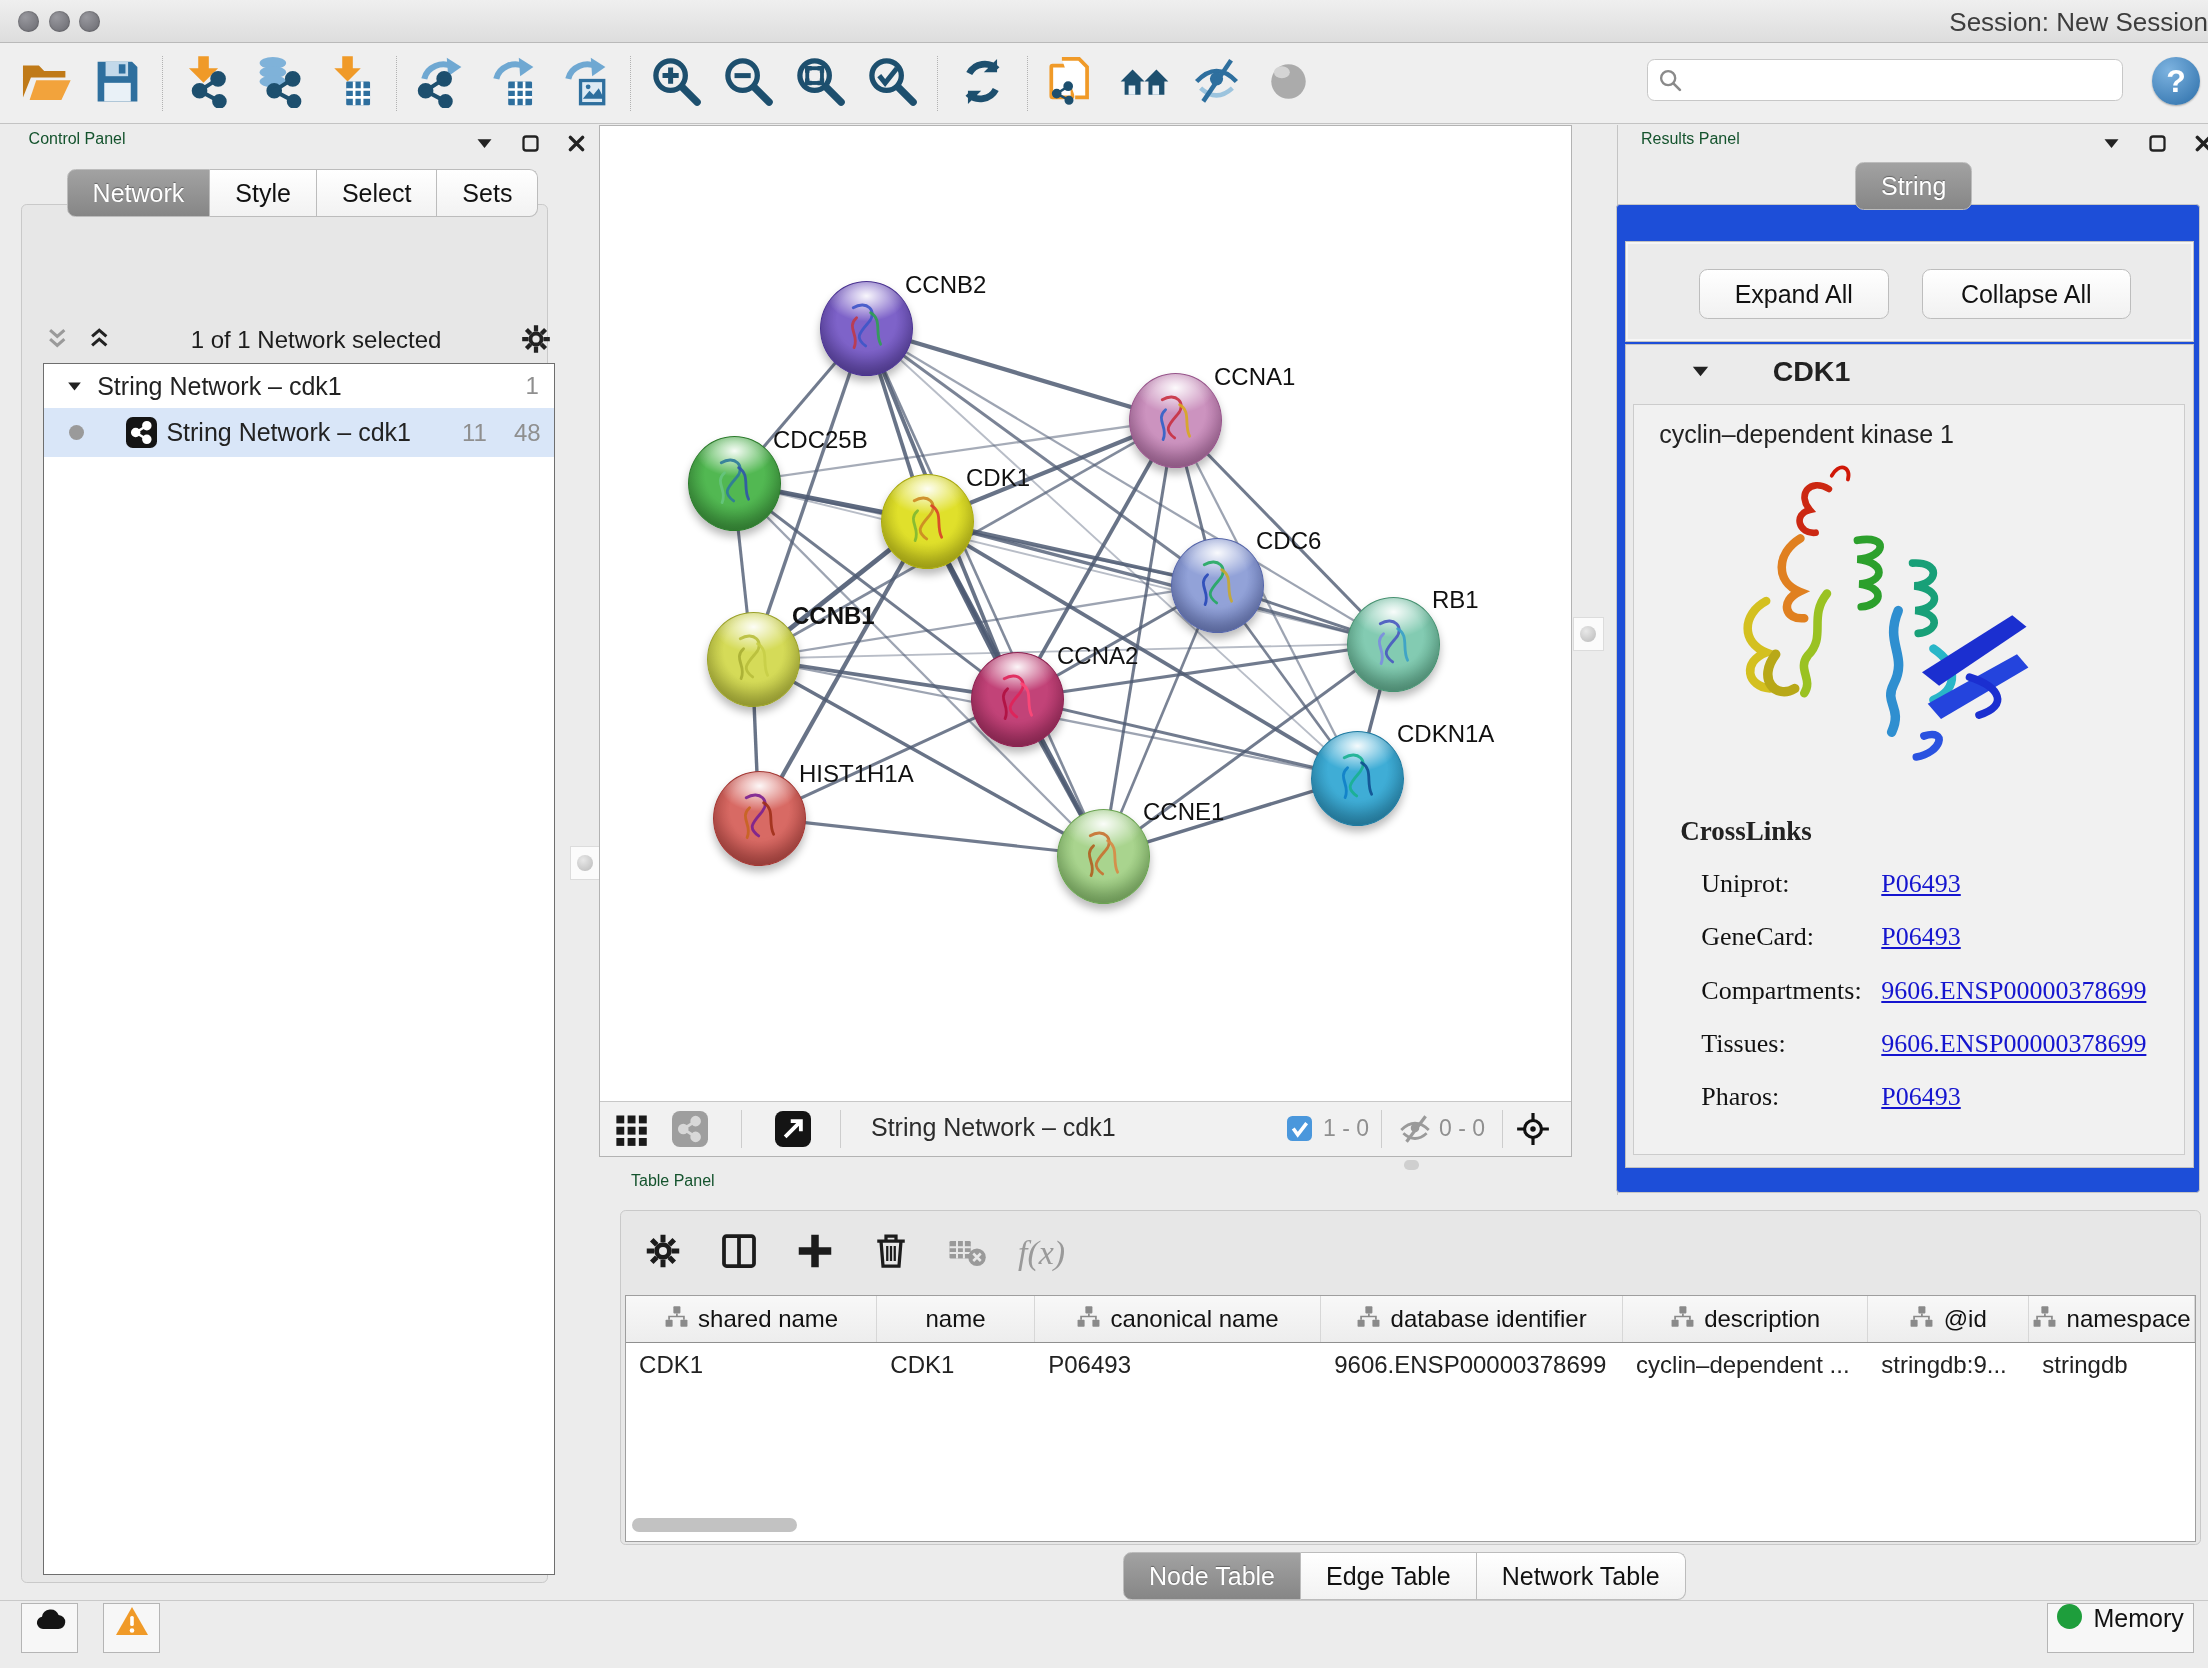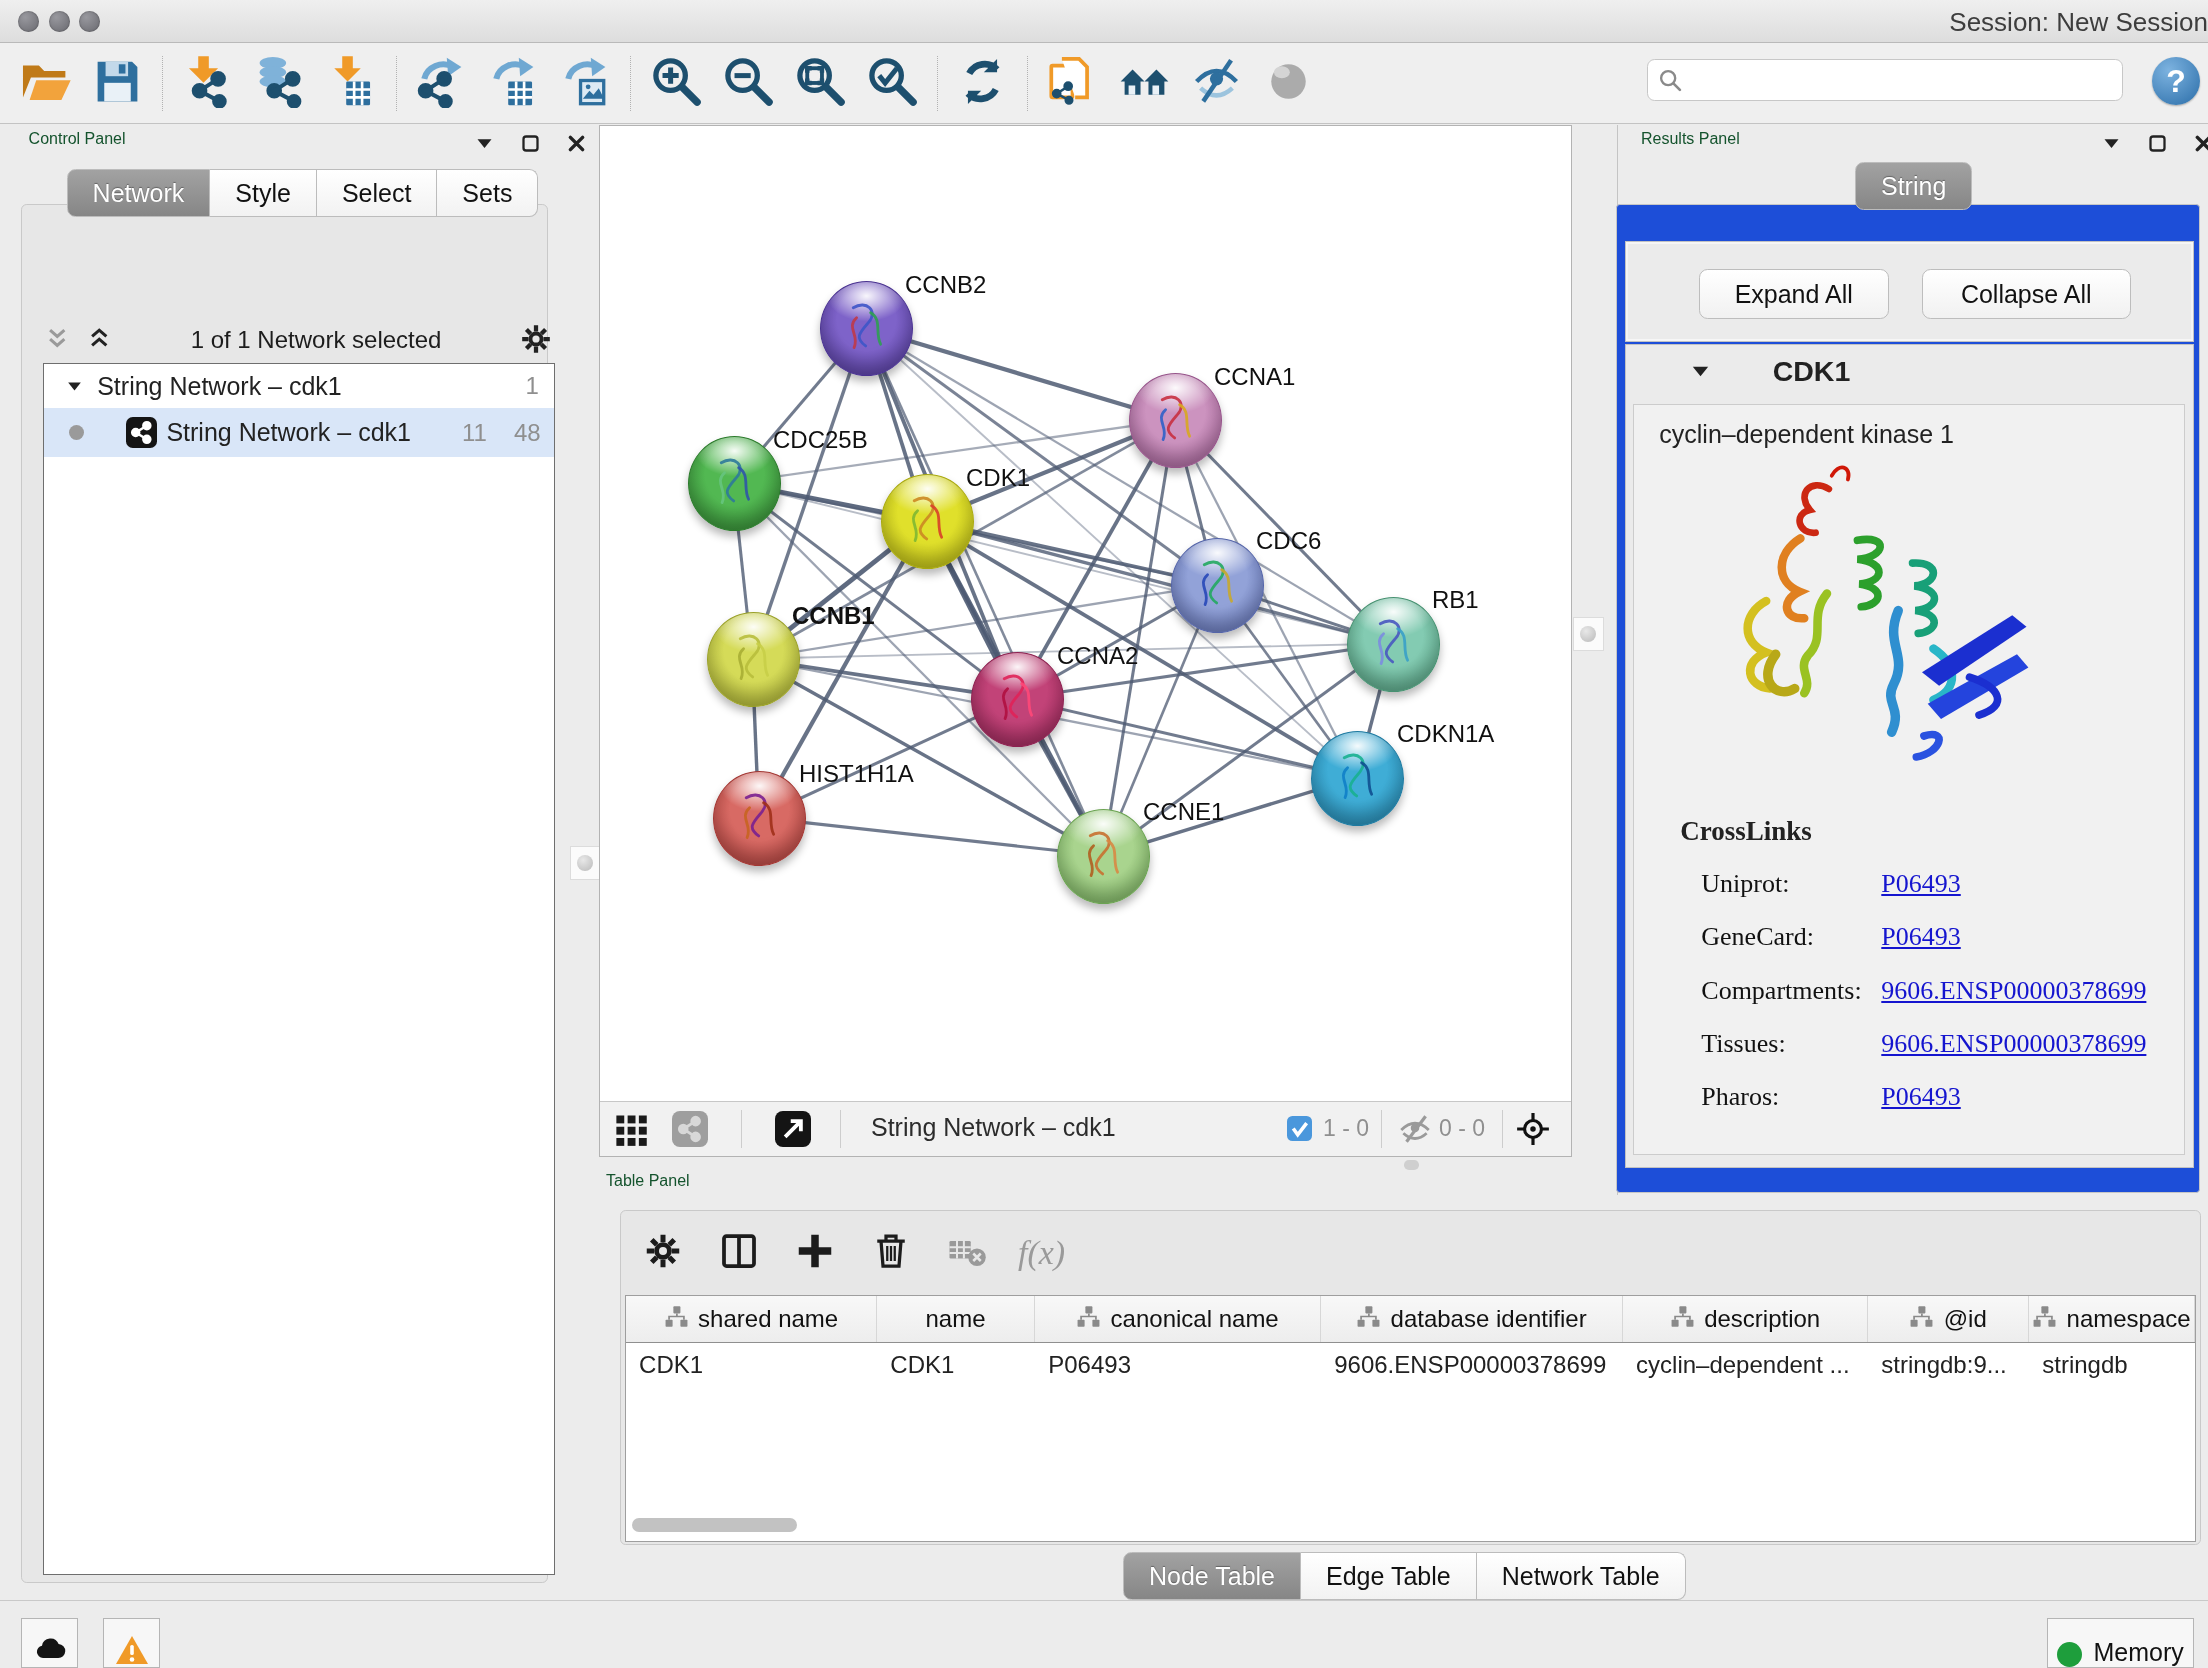--- a/index.html
+++ b/index.html
@@ -74,21 +74,21 @@
   .tbl{position:absolute;left:3.8px;top:84px;width:1569px;height:245px;background:#fff;border:1px solid #9e9e9e;overflow:hidden}
   .tbl-head{display:flex;height:46px;background:linear-gradient(#f8f8f8,#ededed);border-bottom:1px solid #8f8f8f}
   .th{display:flex;align-items:center;justify-content:center;gap:9.5px;font-size:24px;color:#111;border-right:1px solid #d7d7d7;box-sizing:border-box;overflow:hidden;white-space:nowrap}
   .th svg{width:25px;height:25px;flex:none}
   .tbl-row{display:flex;height:44px}
   .td{display:flex;align-items:center;padding-left:13.3px;font-size:24px;box-sizing:border-box;overflow:hidden;white-space:nowrap}
   .hscroll{position:absolute;left:11.4px;top:307px;width:165px;height:14.3px;border-radius:7.6px;background:#c2c2c2}
   .tp-tabs{position:absolute;left:524px;top:384px;display:flex}
   
   .statusbar{position:absolute;left:0;top:1600px;width:100%;height:68px;background:#ececec;border-top:1px solid #c9c9c9}
-  .sb-btn{position:absolute;top:17px;height:48px;background:#f7f7f7;border:1.9px solid #b5b5b5;display:flex;align-items:flex-end;justify-content:center}
+  .sb-btn{position:absolute;top:2px;height:48px;background:#f7f7f7;border:1.9px solid #b5b5b5;display:flex;align-items:flex-start;justify-content:center}
   .sb-btn svg{width:34px;height:34px}
   .mem-dot{width:25px;height:25px;border-radius:50%;background:#1e9e3c;margin-right:11.4px}
   .mem-label{font-size:25px;color:#111}
 </style>
 </head>
 <body>
 
 <div id="app">
 
   <div class="titlebar">
@@ -636,21 +636,21 @@
               <a class="xl xl-row xl-link" style="left: 247px; top: 624px;">9606.ENSP00000378699</a>
               <div class="xl xl-row" style="left: 67px; top: 677px; color: rgb(17, 17, 17);">Pharos:</div>
               <a class="xl xl-row xl-link" style="left: 247px; top: 677px;">P06493</a>
             </div>
         </div>
       </div>
     </div>
   </div>
 
   <div class="tp">
-    <div class="panel-head" style="left:7px;top:3.8px">Table Panel</div>
+    <div class="panel-head" style="left:32px;top:3.8px">Table Panel</div>
     <div class="tp-box">
       <div class="tp-toolbar" id="tp-toolbar">
           <span class="ti">
             <span><svg viewBox="0 0 32 32">
                 <g fill="#1c1c1c">
                   <circle cx="16" cy="16" r="7"></circle>
                   <g stroke="#1c1c1c" stroke-width="4">
                     <path d="M16 3v6M16 23v6M3 16h6M23 16h6M7 7l4 4M21 21l4 4M25 7l-4 4M11 21l-4 4"></path>
                   </g>
                   <circle cx="16" cy="16" r="3.2" fill="#e7e7e7"></circle>

